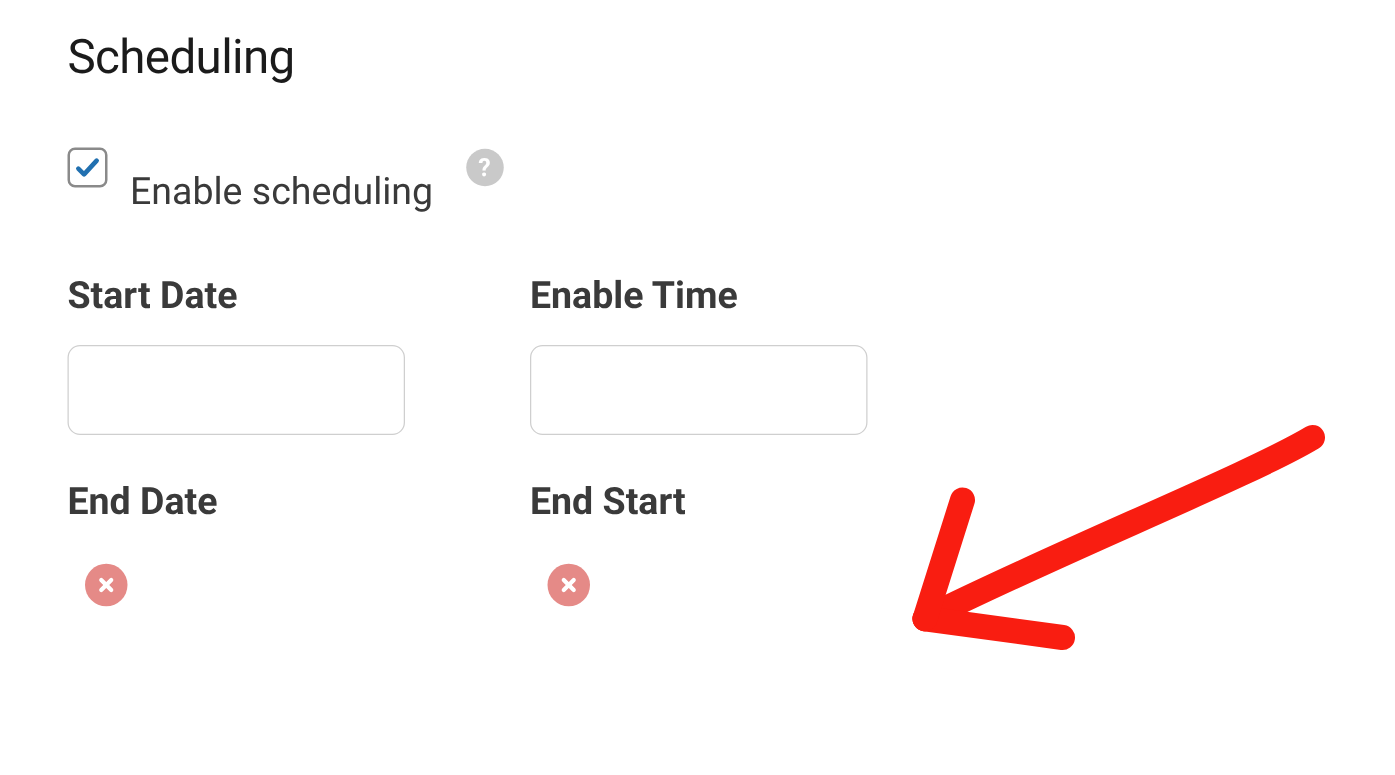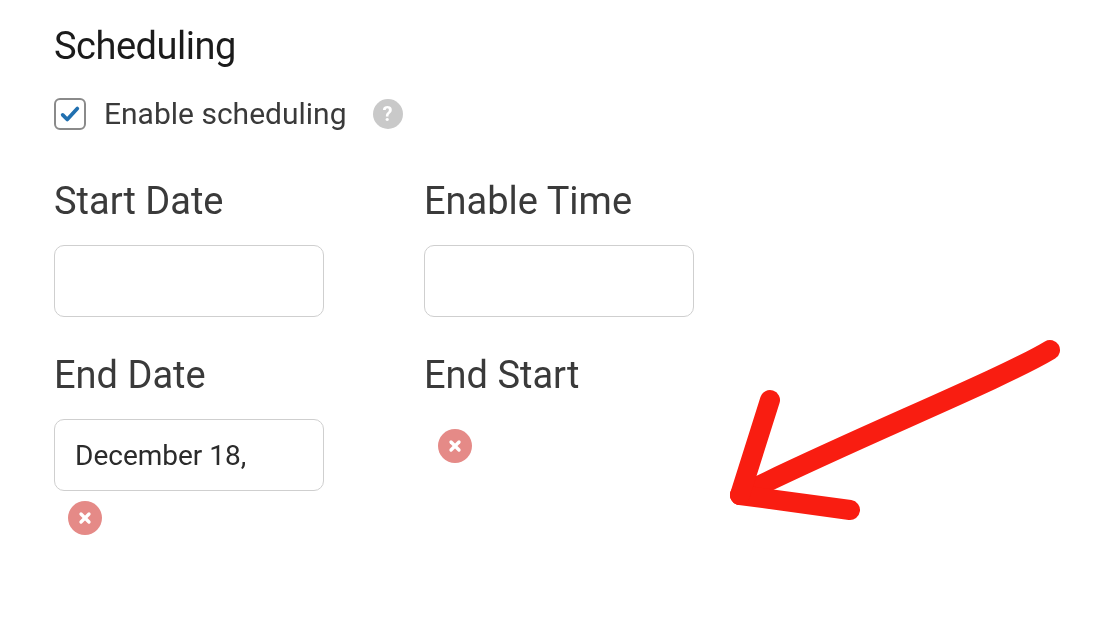--- a/index.html
+++ b/index.html
@@ -37,20 +37,21 @@
     display: flex;
     align-items: center;
     justify-content: center;
     cursor: pointer;
   }
   .checkbox svg { display: block; }
   .enable-label {
     font-size: 30px;
     color: #3a3a3a;
     font-weight: 400;
+    margin-top: 40px;
   }
   .help-icon {
     width: 30px;
     height: 30px;
     border-radius: 50%;
     background: #c9c9c9;
     color: #fff;
     display: flex;
     align-items: center;
     justify-content: center;
@@ -64,23 +65,23 @@
     grid-template-columns: 360px 360px;
     column-gap: 10px;
     row-gap: 0;
   }
   .field {
     display: flex;
     flex-direction: column;
     margin-bottom: 36px;
   }
   .field-label {
-    font-size: 38px;
+    font-size: 30px;
     color: #3a3a3a;
-    font-weight: 400;
+    font-weight: 700;
     margin-bottom: 22px;
   }
   .input {
     width: 270px;
     height: 72px;
     border: 1px solid #cfcfcf;
     border-radius: 10px;
     padding: 0 20px;
     font-size: 28px;
     color: #2b2b2b;
@@ -130,21 +131,20 @@
       <span class="field-label">Start Date</span>
       <input class="input" type="text" value="" style="">
     </div>
     <div class="field">
       <span class="field-label">Enable Time</span>
       <input class="input" type="text" value="" style="">
     </div>
 
     <div class="field">
       <span class="field-label">End Date</span>
-      <input class="input" type="text" value="December 18," style="">
       <div class="clear-icon">
         <svg width="16" height="16" viewBox="0 0 24 24" fill="none" stroke="#ffffff" stroke-width="5" stroke-linecap="round">
           <line x1="6" y1="6" x2="18" y2="18"></line>
           <line x1="18" y1="6" x2="6" y2="18"></line>
         </svg>
       </div>
     </div>
     <div class="field">
       <span class="field-label">End Start</span>
       <div class="clear-icon">

